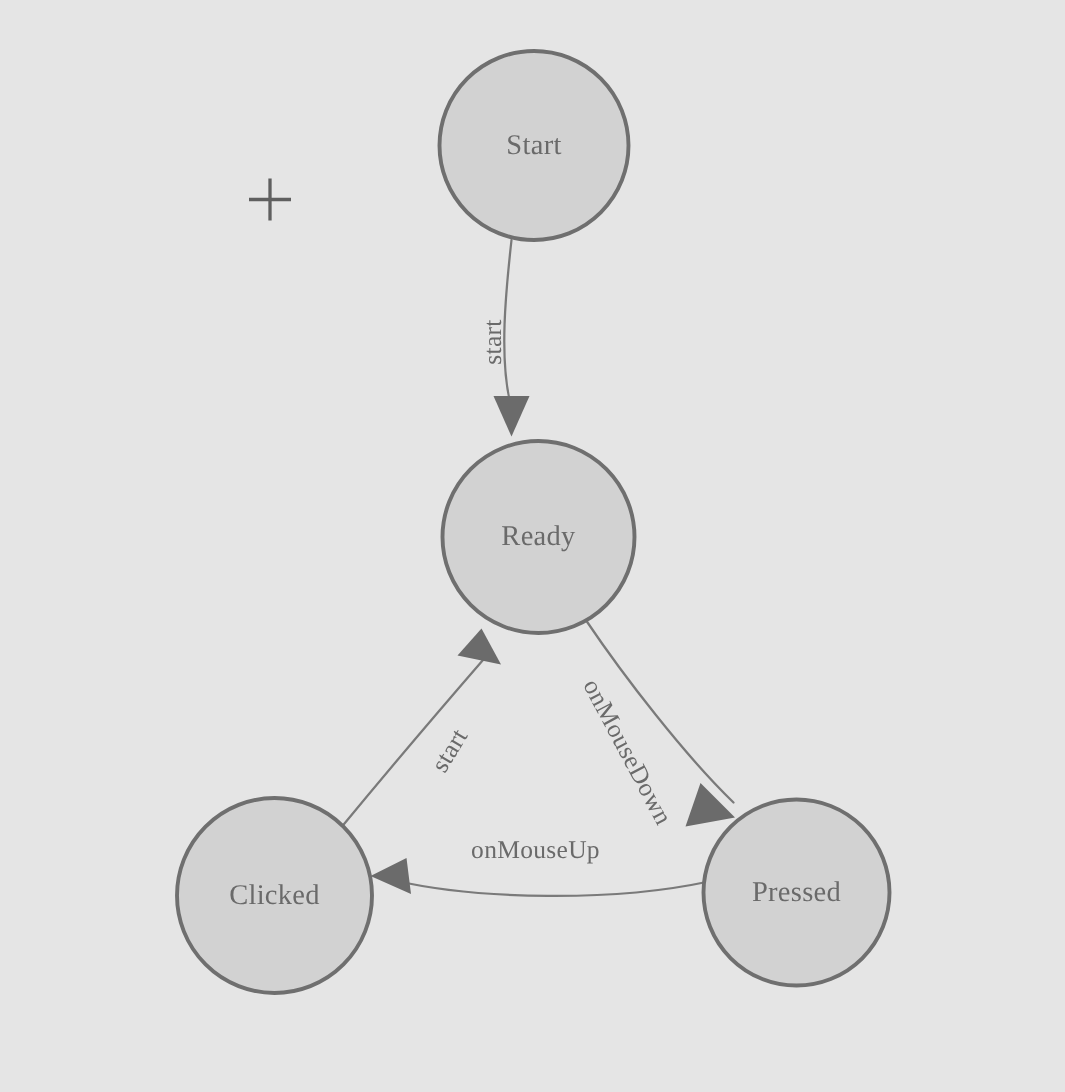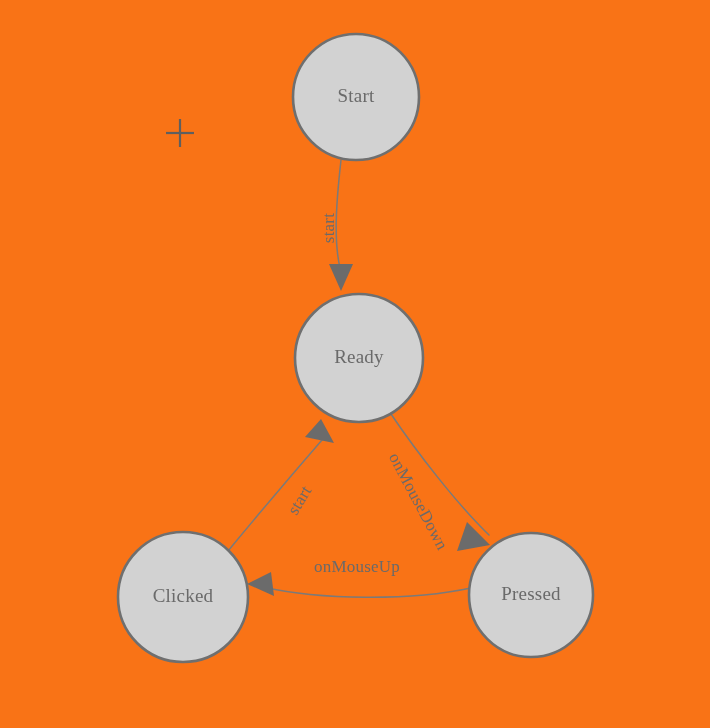--- a/index.html
+++ b/index.html
@@ -11,21 +11,21 @@
   body {
     width: 710px;
     height: 728px;
     overflow: hidden;
     font-family: "Liberation Serif", "DejaVu Serif", serif;
   }
   #canvas-root {
     position: relative;
     width: 710px;
     height: 728px;
-    background: #f97316;
+    background: #e5e5e5;
   }
   #diagram-svg {
     position: absolute;
     top: 0;
     left: 0;
     width: 710px;
     height: 728px;
     display: block;
   }
   .node-circle {

